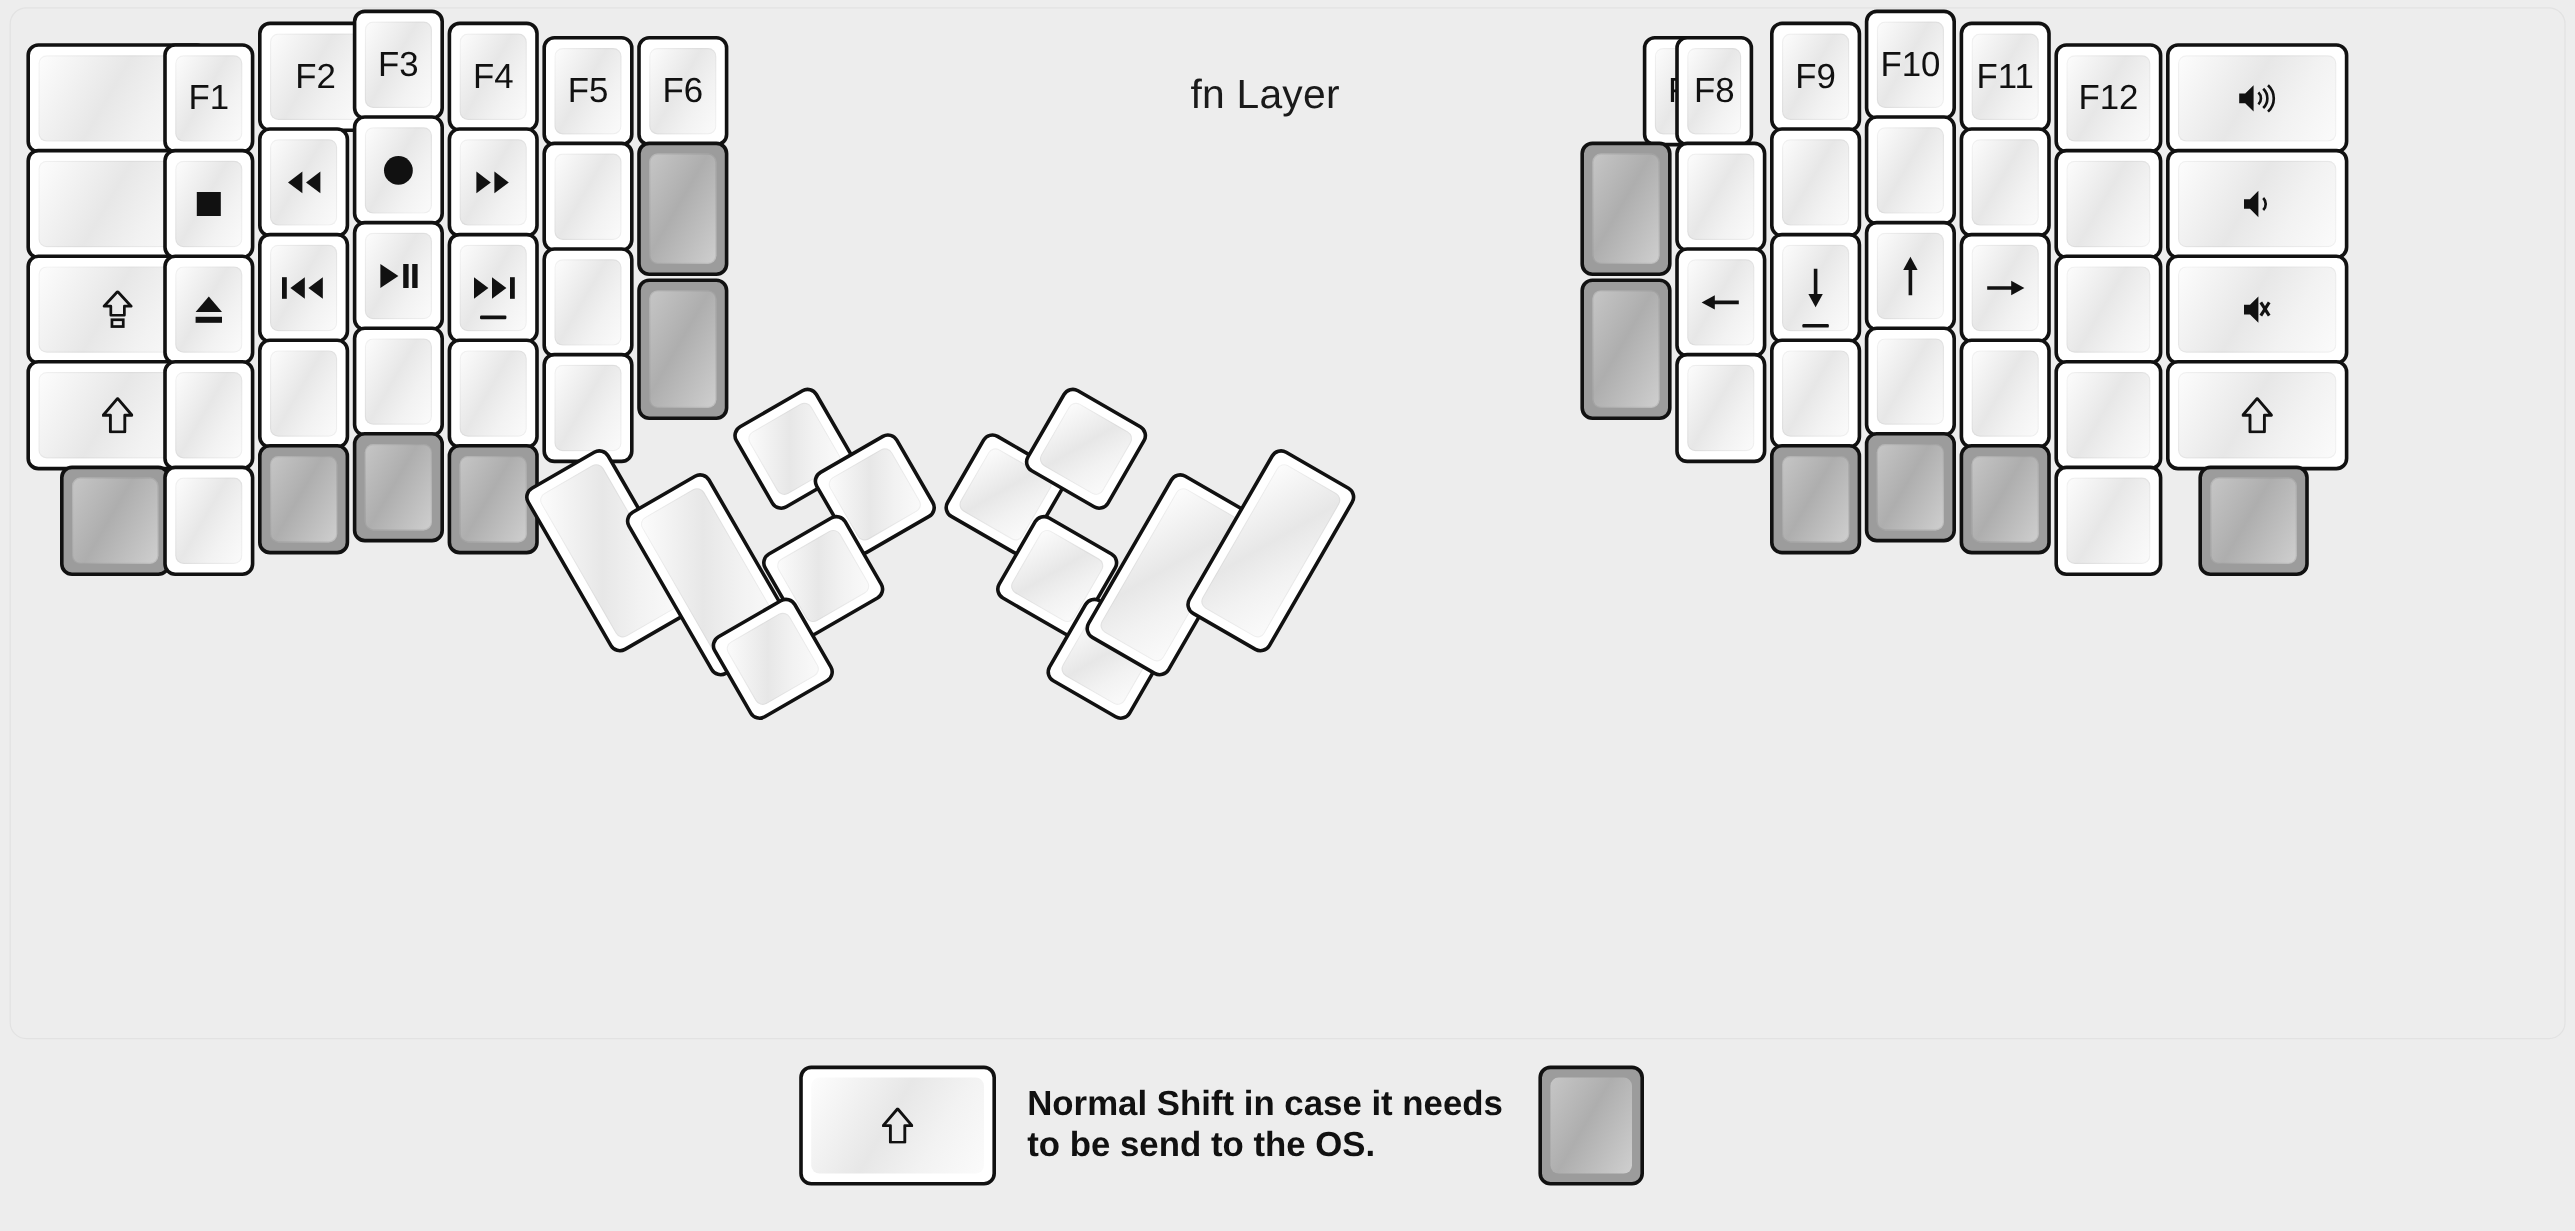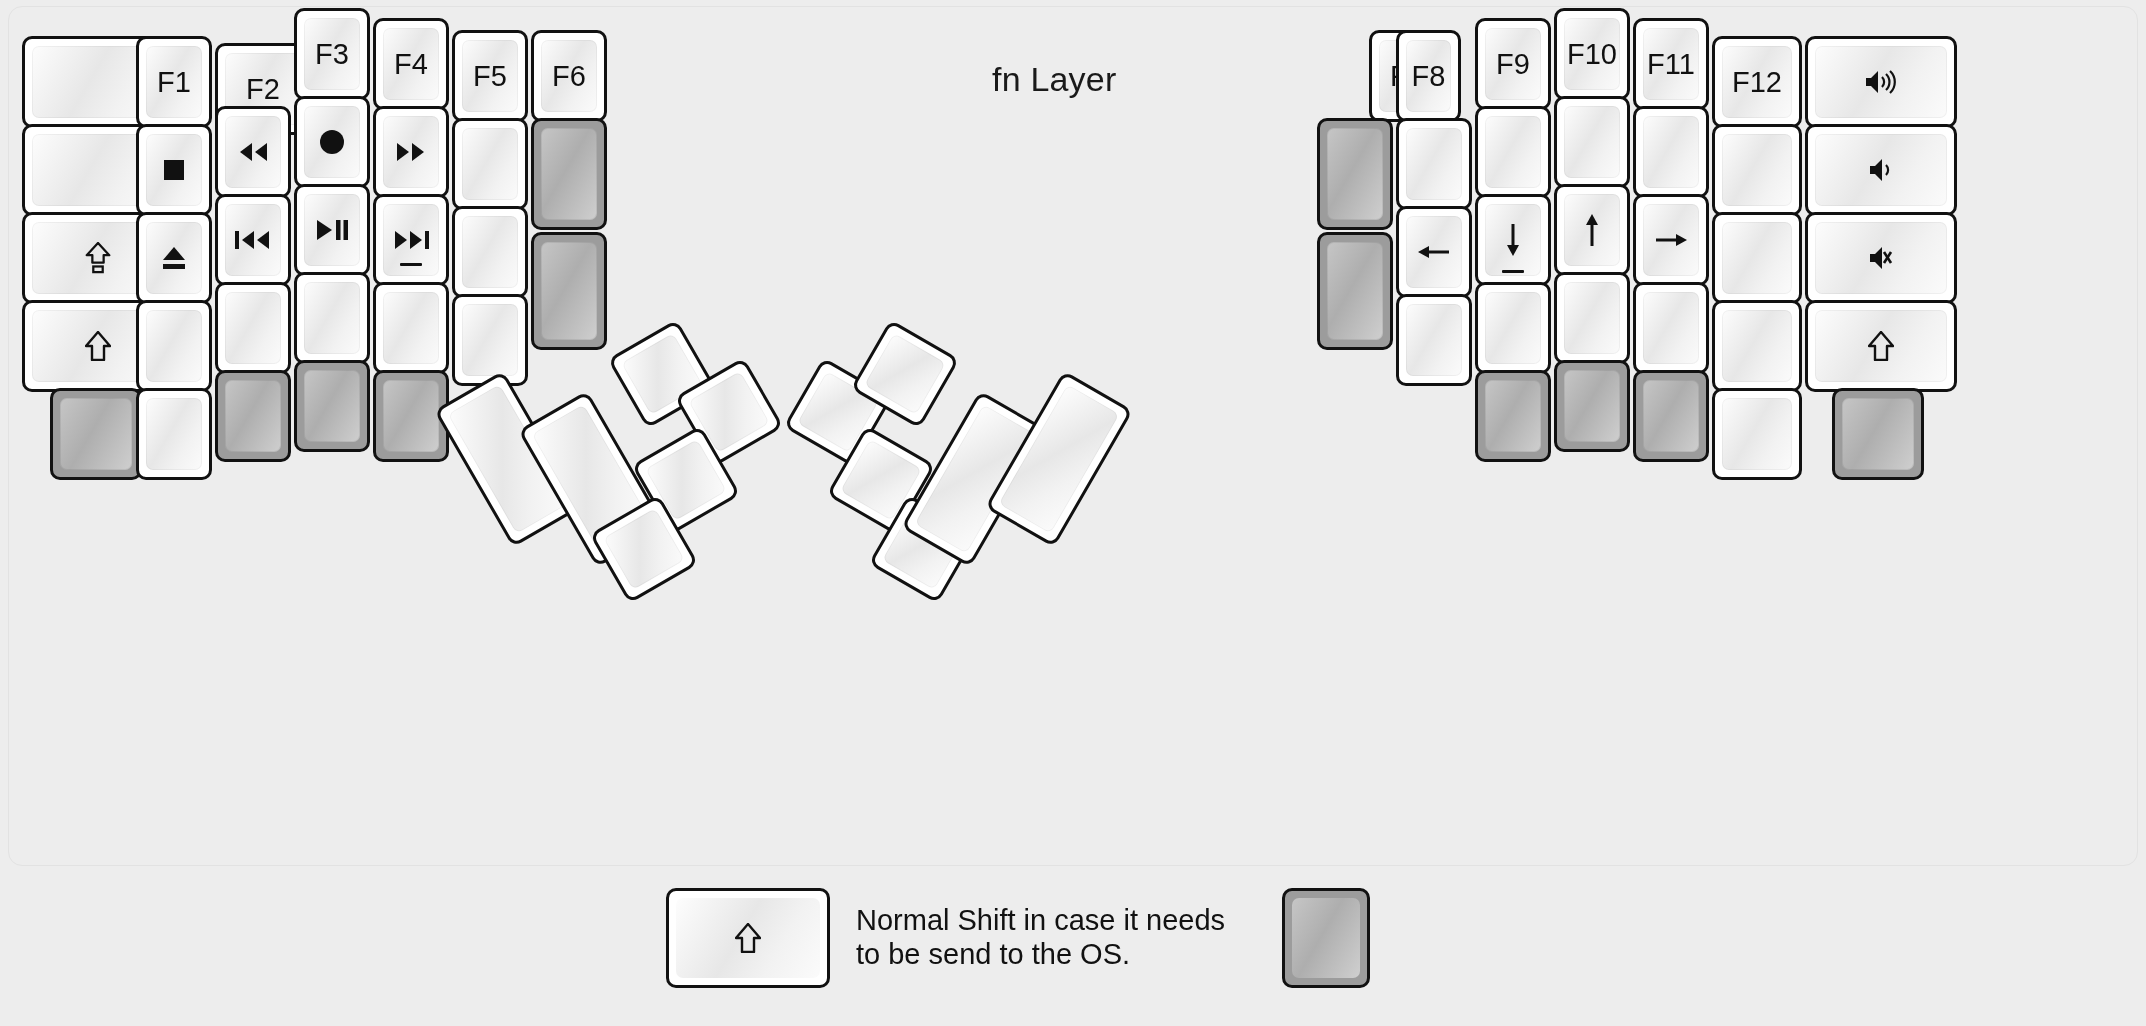--- a/index.html
+++ b/index.html
@@ -167,21 +167,21 @@
           </span>
         </span>
       </div>
     <div class="key" style="left:136px;top:300px;width:76px;height:92px;">
         <span class="cap"></span>
       </div>
     <div class="key" style="left:136px;top:388px;width:76px;height:92px;">
         <span class="cap"></span>
       </div>
 
-    <div class="key" style="left:215px;top:18px;width:96px;height:92px;margin-top:25px;">
+    <div class="key" style="left:215px;top:18px;width:96px;height:92px;">
         <span class="cap">
           <span class="lbl">F2</span>
         </span>
       </div>
     <div class="key" style="left:215px;top:106px;width:76px;height:92px;">
         <span class="cap">
           <span class="glyph">
             <svg width="34" height="20" viewBox="0 0 34 20">
               <path d="M16 1 L16 19 L4 10 Z" fill="#111"></path>
               <path d="M31 1 L31 19 L19 10 Z" fill="#111"></path>
@@ -510,21 +510,21 @@
             </svg>
           </span>
         </span>
       </div>
     <div class="key trans" style="left:1832px;top:388px;width:92px;height:92px;">
         <span class="cap"></span>
       </div>
   </div>
 
 
-  <div class="legend-item" style="left:666px;top:888px;">
+  <div class="legend-item" style="left:666px;top:888px;font-weight:bold;">
     <div class="legend-key" style="width:164px;height:100px;">
       <span class="cap">
         <span class="glyph">
             <svg width="26" height="30" viewBox="0 0 26 30">
               <path d="M13 1 L25 15 L19 15 L19 29 L7 29 L7 15 L1 15 Z" fill="none" stroke="#111" stroke-width="2.4" stroke-linejoin="round"></path>
             </svg>
           </span>
       </span>
     </div>
     <div class="legend-text">Normal Shift in case it needs

